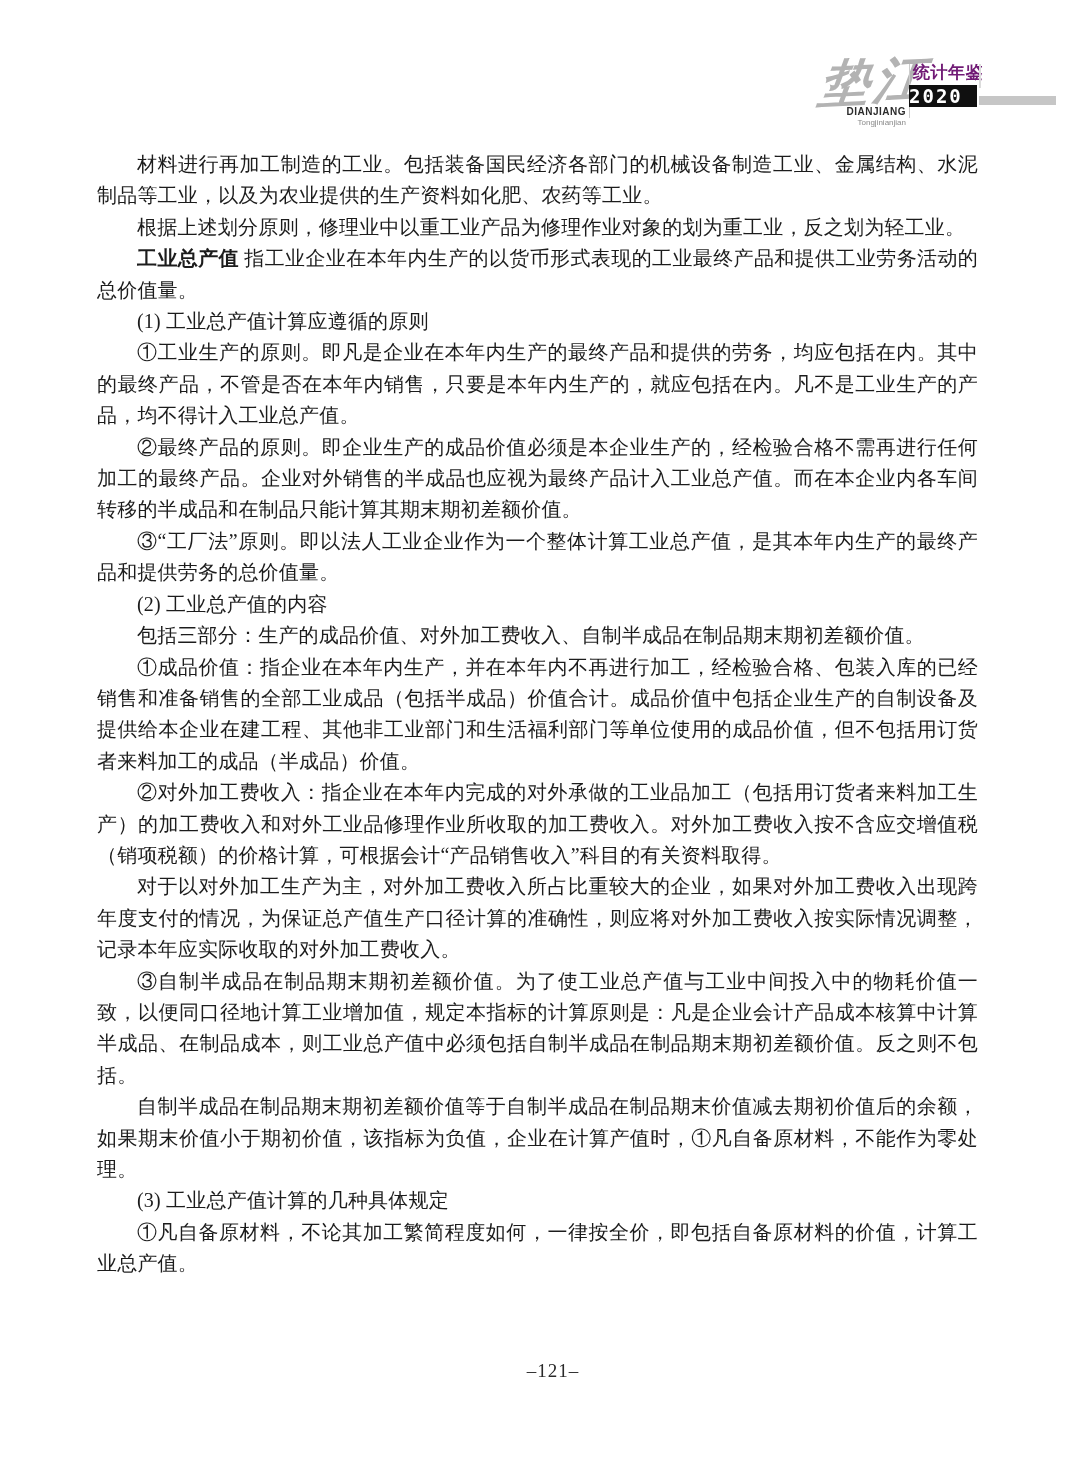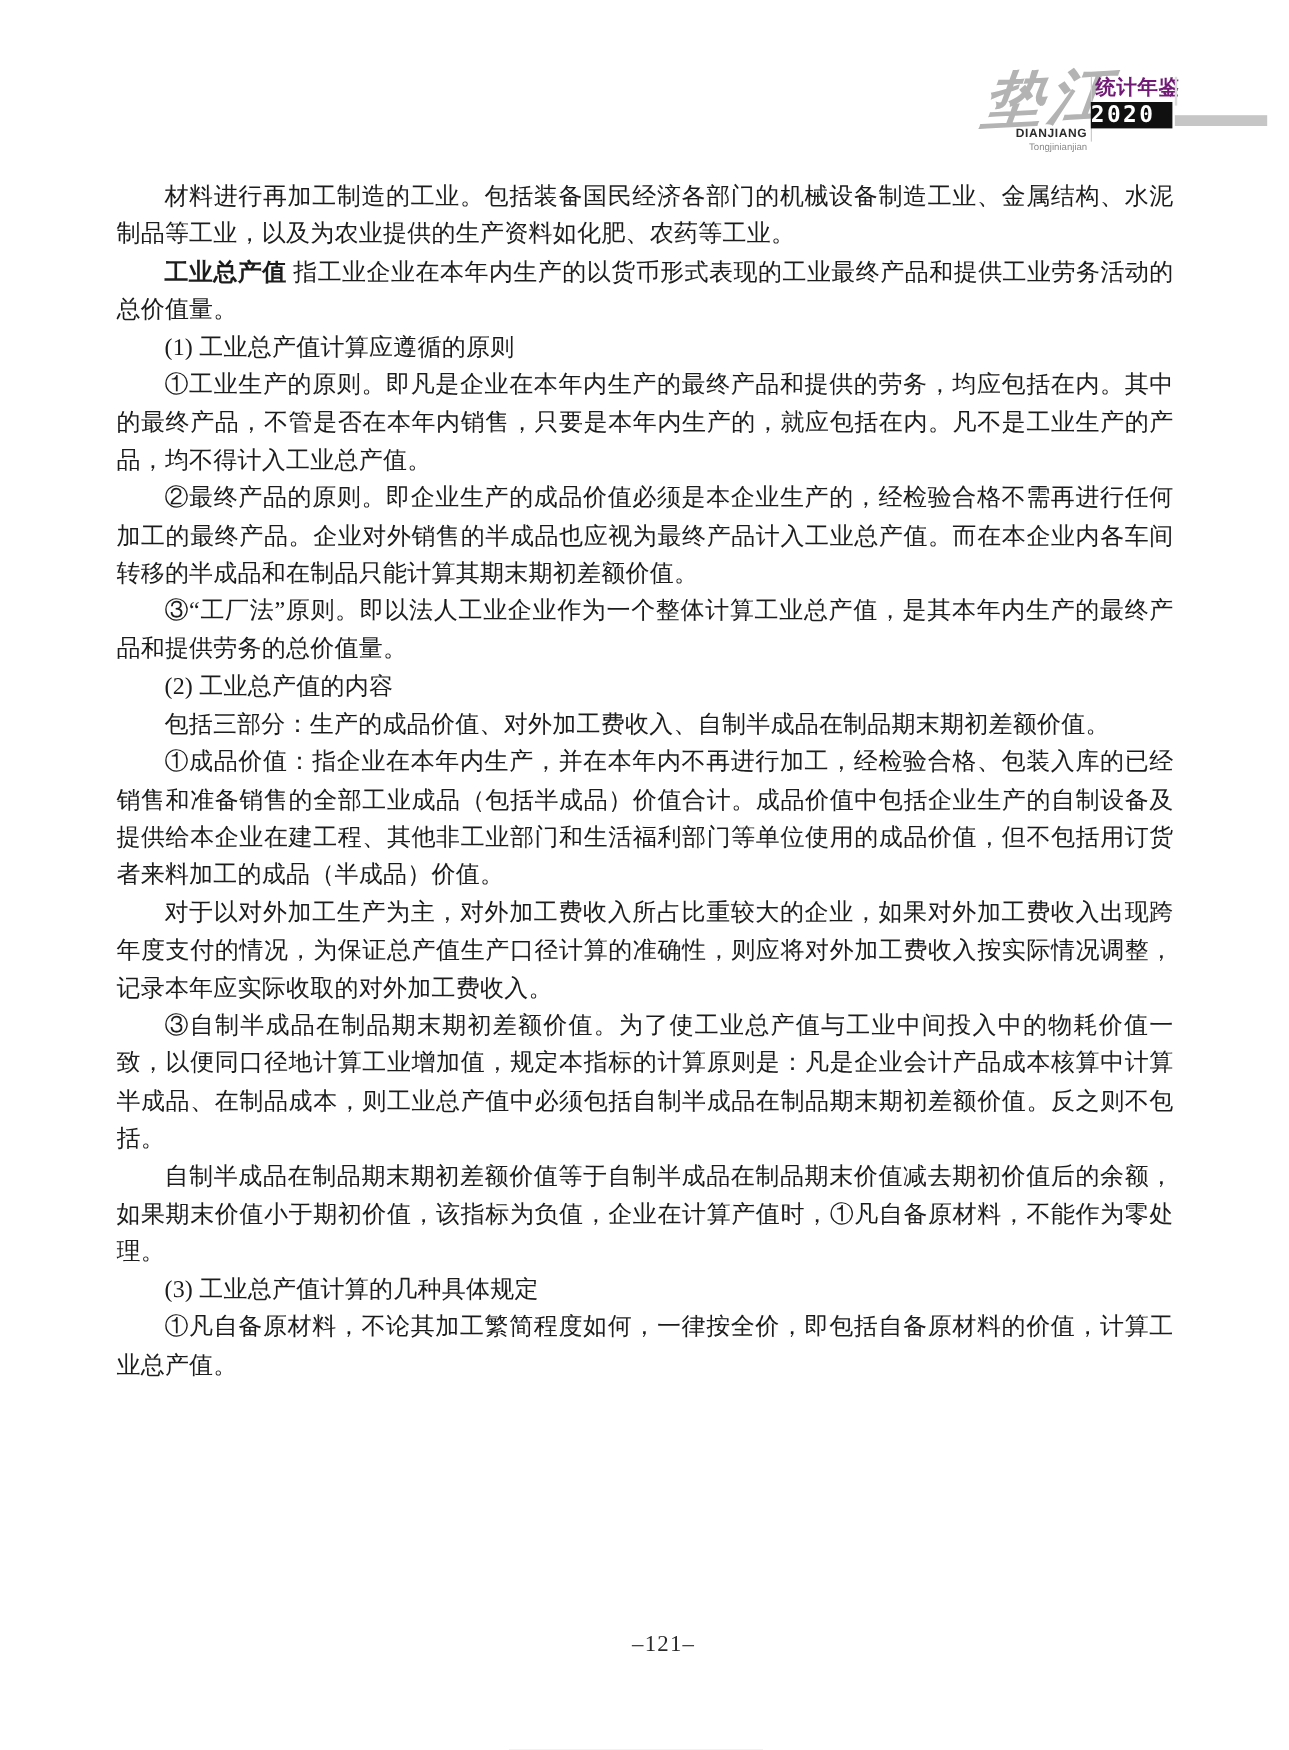--- a/index.html
+++ b/index.html
@@ -74,28 +74,30 @@
     </div>
     <div class="logo-divider"></div>
     <div class="logo-title">统计年鉴</div>
     <div class="logo-year">2020</div>
     <div class="logo-tick"></div>
     <div class="hdr-bar"></div>
   </div>
 
   <div class="bodytext">
       <p class="para">材料进行再加工制造的工业。包括装备国民经济各部门的机械设备制造工业、金属结构、水泥制品等工业，以及为农业提供的生产资料如化肥、农药等工业。</p>
+      <p class="para">根据上述划分原则，修理业中以重工业产品为修理作业对象的划为重工业，反之划为轻工业。</p>
       <p class="para"><b class="term">工业总产值</b> 指工业企业在本年内生产的以货币形式表现的工业最终产品和提供工业劳务活动的总价值量。</p>
       <p class="para">(1) 工业总产值计算应遵循的原则</p>
       <p class="para">①工业生产的原则。即凡是企业在本年内生产的最终产品和提供的劳务，均应包括在内。其中的最终产品，不管是否在本年内销售，只要是本年内生产的，就应包括在内。凡不是工业生产的产品，均不得计入工业总产值。</p>
       <p class="para">②最终产品的原则。即企业生产的成品价值必须是本企业生产的，经检验合格不需再进行任何加工的最终产品。企业对外销售的半成品也应视为最终产品计入工业总产值。而在本企业内各车间转移的半成品和在制品只能计算其期末期初差额价值。</p>
       <p class="para">③“工厂法”原则。即以法人工业企业作为一个整体计算工业总产值，是其本年内生产的最终产品和提供劳务的总价值量。</p>
       <p class="para">(2) 工业总产值的内容</p>
       <p class="para">包括三部分：生产的成品价值、对外加工费收入、自制半成品在制品期末期初差额价值。</p>
       <p class="para">①成品价值：指企业在本年内生产，并在本年内不再进行加工，经检验合格、包装入库的已经销售和准备销售的全部工业成品（包括半成品）价值合计。成品价值中包括企业生产的自制设备及提供给本企业在建工程、其他非工业部门和生活福利部门等单位使用的成品价值，但不包括用订货者来料加工的成品（半成品）价值。</p>
+      <p class="para">②对外加工费收入：指企业在本年内完成的对外承做的工业品加工（包括用订货者来料加工生产）的加工费收入和对外工业品修理作业所收取的加工费收入。对外加工费收入按不含应交增值税（销项税额）的价格计算，可根据会计“产品销售收入”科目的有关资料取得。</p>
       <p class="para">对于以对外加工生产为主，对外加工费收入所占比重较大的企业，如果对外加工费收入出现跨年度支付的情况，为保证总产值生产口径计算的准确性，则应将对外加工费收入按实际情况调整，记录本年应实际收取的对外加工费收入。</p>
       <p class="para">③自制半成品在制品期末期初差额价值。为了使工业总产值与工业中间投入中的物耗价值一致，以便同口径地计算工业增加值，规定本指标的计算原则是：凡是企业会计产品成本核算中计算半成品、在制品成本，则工业总产值中必须包括自制半成品在制品期末期初差额价值。反之则不包括。</p>
       <p class="para">自制半成品在制品期末期初差额价值等于自制半成品在制品期末价值减去期初价值后的余额，如果期末价值小于期初价值，该指标为负值，企业在计算产值时，①凡自备原材料，不能作为零处理。</p>
       <p class="para">(3) 工业总产值计算的几种具体规定</p>
       <p class="para">①凡自备原材料，不论其加工繁简程度如何，一律按全价，即包括自备原材料的价值，计算工业总产值。</p>
     </div>
 
   <div class="pagefoot">
     <span>–121–</span>
   </div>

